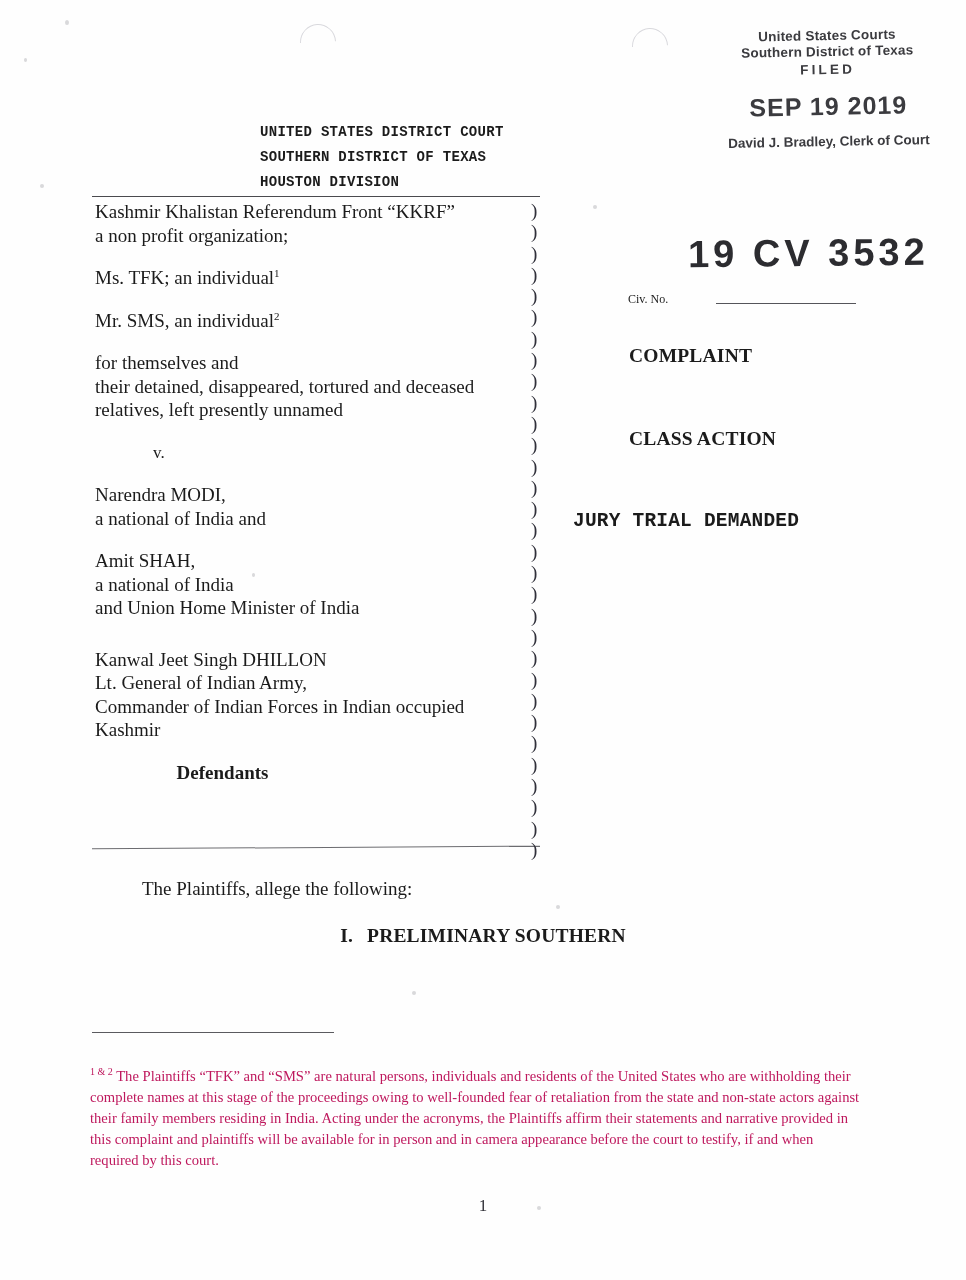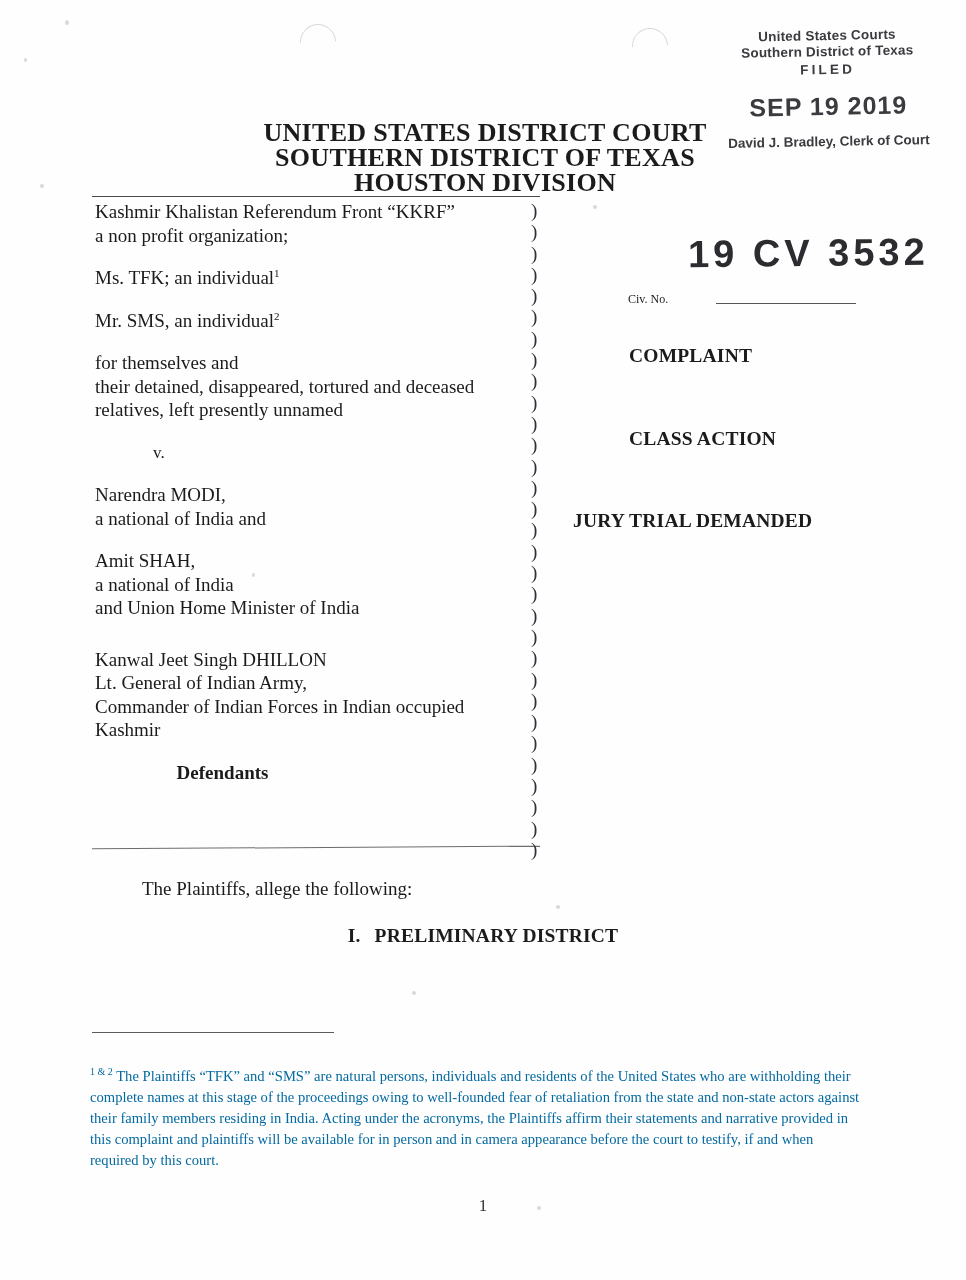--- a/index.html
+++ b/index.html
@@ -73,25 +73,26 @@
     margin-top: 10px;
     font-weight: 600;
   }
 
   
   .court-header {
     position: absolute;
     left: 260px;
     top: 120px;
     width: 450px;
-    text-align: center;
-    font-weight: 700;
-    font-size: 26px;
+    text-align: left;
+    font-weight: 700;
+    font-size: 14px;
     line-height: 25px;
     letter-spacing: .3px;
+    font-family: Liberation Mono, monospace;
   }
 
   
   .cap-rule-top {
     position: absolute;
     left: 92px;
     top: 196px;
     width: 448px;
     height: 0;
     border-top: 1.6px solid #4a4a4e;
@@ -163,21 +164,21 @@
     transform: rotate(-.6deg);
   }
   .rlabel {
     position: absolute;
     font-weight: 700;
     font-size: 19.5px;
     letter-spacing: .2px;
   }
   .rlabel.complaint { left: 629px; top: 345px; }
   .rlabel.classaction { left: 629px; top: 428px; }
-  .rlabel.jury { left: 573px; top: 510px; }
+  .rlabel.jury { left: 573px; top: 510px; font-family: Liberation Mono, monospace; }
 
   
   .allege {
     position: absolute;
     left: 142px;
     top: 878px;
     font-size: 19px;
   }
   .section-head {
     position: absolute;
@@ -200,21 +201,21 @@
     border-top: 1.5px solid #5a5a5f;
   }
   .footnote {
     position: absolute;
     left: 90px;
     top: 1066px;
     width: 772px;
     font-size: 14.6px;
     line-height: 21px;
     text-align: left;
-    color: #0369a1;
+    color: #be185d;
   }
   .footnote sup { font-size: 10px; }
 
   .page-number {
     position: absolute;
     left: 0;
     top: 1196px;
     width: 966px;
     text-align: center;
     font-size: 17px;
@@ -326,21 +327,21 @@
   <div class="casenum">19 CV 3532</div>
   <div class="civno">Civ. No.</div>
   <div class="civno-line"></div>
 
   <div class="rlabel complaint">COMPLAINT</div>
   <div class="rlabel classaction">CLASS ACTION</div>
   <div class="rlabel jury">JURY TRIAL DEMANDED</div>
 
   <div class="allege">The Plaintiffs, allege the following:</div>
   <div class="section-head">
-    <span class="numeral">I.</span><span>PRELIMINARY DISTRICT</span>
+    <span class="numeral">I.</span><span>PRELIMINARY SOUTHERN</span>
   </div>
 
   <div class="fn-rule"></div>
   <div class="footnote">
     <sup>1 &amp; 2</sup>
     <span>The Plaintiffs “TFK” and “SMS” are natural persons, individuals and residents of the United States who are withholding their complete names at this stage of the proceedings owing to well-founded fear of retaliation from the state and non-state actors against their family members residing in India. Acting under the acronyms, the Plaintiffs affirm their statements and narrative provided in this complaint and plaintiffs will be available for in person and in camera appearance before the court to testify, if and when required by this court.</span>
   </div>
 
   <div class="page-number">1</div>
 </div>

